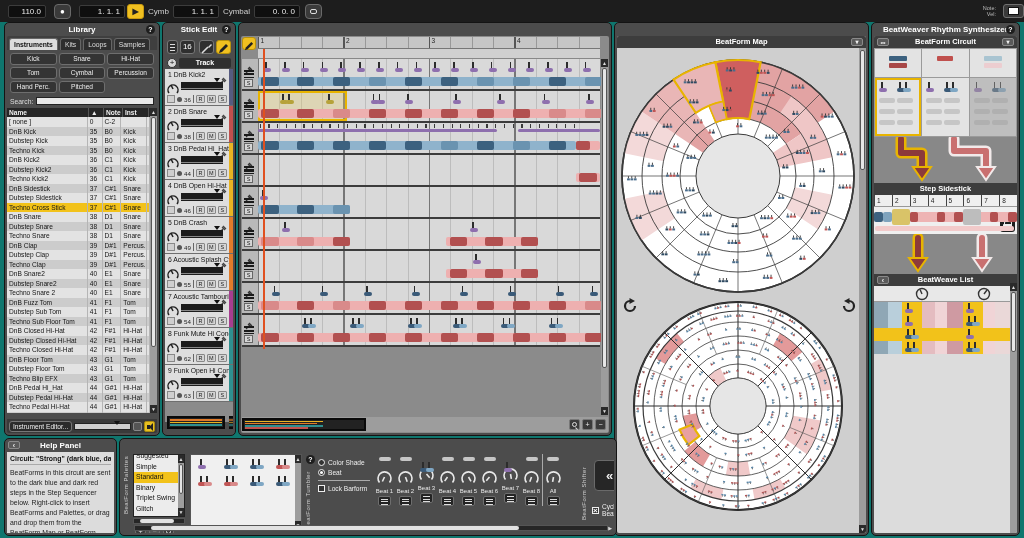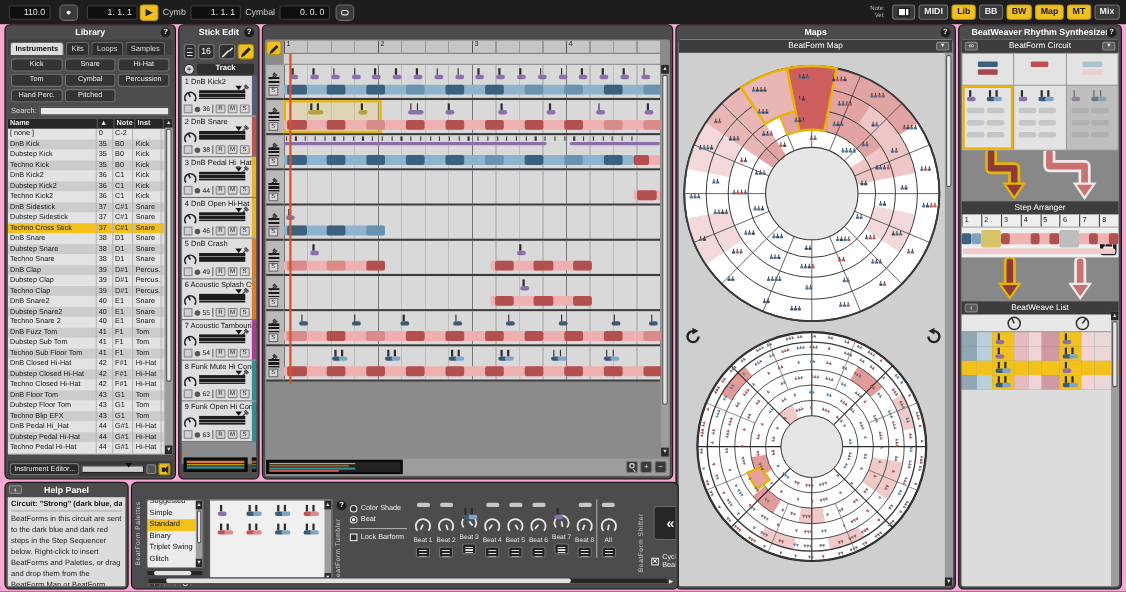--- a/index.html
+++ b/index.html
@@ -1,32 +1,32 @@
 <!DOCTYPE html>
 <html><head>
 <meta charset="utf-8">
 <style>
   html,body{margin:0;padding:0;background:#232323;}
   *{box-sizing:border-box;font-family:"Liberation Sans",sans-serif;}
-  #stage{position:relative;width:1024px;height:538px;background:#f9a8d4;overflow:hidden;}
+  #stage{position:relative;width:1024px;height:538px;background:#0f766e;overflow:hidden;}
   .abs{position:absolute;}
   
   #topbar{position:absolute;left:0;top:0;width:1024px;height:22px;background:#1d1d1d;display:flex;align-items:center;}
   .tfield{background:#0f0f0f;border:1px solid #3c3c3c;border-radius:2px;color:#e8e8e8;font-size:8px;height:13px;line-height:11px;text-align:right;padding:0 4px;}
   .tlabel{color:#cfcfcf;font-size:8px;margin:0 4px;}
   .tbtn{height:15px;min-width:17px;background:#3a3a3a;border:1px solid #6a6a6a;border-radius:3px;color:#e8e8e8;font-size:8px;line-height:13px;text-align:center;padding:0 3px;}
   .tbtn.yellow{background:#f0c020;color:#222;border-color:#c89a10;font-weight:bold;}
   .viewbtn{height:14px;background:#3a3a3a;border:1px solid #707070;border-radius:3px;color:#efefef;font-size:8px;font-weight:bold;line-height:12px;padding:0 4px;margin-left:3px;}
   .viewbtn.on{background:#f0c020;color:#1a1a1a;border-color:#caa00e;}
   
   .panel{position:absolute;background:#4c4c4c;border:1px solid #141414;border-radius:5px;}
   .phead{height:13px;color:#fff;font-size:8px;font-weight:bold;text-align:center;line-height:13px;position:relative;}
   .pbody{position:absolute;left:2px;right:2px;bottom:2px;top:13px;background:#d6d6d6;border-radius:2px;overflow:hidden;}
   .qmark{position:absolute;right:4px;top:2px;width:9px;height:9px;border-radius:50%;background:#1e1e1e;color:#fff;font-size:7px;line-height:9px;text-align:center;font-weight:bold;}
-  .subbar{background:#3d3d3d;color:#fff;font-size:7.5px;font-weight:normal;text-align:center;line-height:12px;height:12px;position:relative;}
+  .subbar{background:#3d3d3d;color:#fff;font-size:7.5px;font-weight:bold;text-align:center;line-height:12px;height:12px;position:relative;}
   .chev{position:absolute;right:3px;top:2px;width:12px;height:8px;background:#5a5a5a;border:1px solid #8a8a8a;border-radius:2px;color:#eee;font-size:6px;line-height:7px;text-align:center;}
   .backbtn{position:absolute;left:3px;top:2px;width:12px;height:8px;background:#5a5a5a;border:1px solid #8a8a8a;border-radius:2px;color:#eee;font-size:7px;line-height:7px;text-align:center;}
   
   .tabs{display:flex;gap:2px;padding:2px 2px 0 2px;background:#3f3f3f;height:14px;}
   .tab{background:#2e2e2e;color:#ddd;font-size:6.8px;line-height:11px;padding:0 4px;border:1px solid #666;border-bottom:none;border-radius:3px 3px 0 0;}
   .tab.on{background:#dcdcdc;color:#111;font-weight:bold;}
   .catgrid{display:grid;grid-template-columns:1fr 1fr 1fr;gap:2px;padding:3px;background:#4c4c4c;}
   .catbtn{background:#343434;border:1px solid #6e6e6e;border-radius:3px;color:#eee;font-size:6.6px;text-align:center;line-height:10px;height:12px;}
   .searchrow{display:flex;align-items:center;background:#4c4c4c;padding:1px 3px 3px 3px;}
   .searchlbl{color:#ddd;font-size:6.8px;margin-right:3px;}
@@ -131,29 +131,20 @@
     <div class="tfield" style="width:46px">1. 1. 1</div>
     <span class="tlabel">Cymbal</span>
     <div class="tfield" style="width:46px">0. 0. 0</div>
     <div class="tbtn" style="margin-left:5px;border-radius:4px"><span style="display:inline-block;width:7px;height:5px;border:1.4px solid #ddd;border-radius:2px"></span></div>
     <div style="flex:1"></div>
     <div style="text-align:right;line-height:1.1;margin-right:4px">
       <div style="color:#bbb;font-size:5.5px">Note:</div>
       <div style="color:#bbb;font-size:5.5px">Vel:</div>
     </div>
     <div class="viewbtn"><span style="display:inline-block;width:11px;height:8px;background:linear-gradient(90deg,#fff 0 30%,#111 30% 36%,#fff 36% 63%,#111 63% 69%,#fff 69% 100%);border:1px solid #111;vertical-align:middle"></span></div>
-    <div id="viewbtns" style="display:flex;margin-right:6px">
-        <div class="viewbtn">MIDI</div>
-        <div class="viewbtn on">Lib</div>
-        <div class="viewbtn">BB</div>
-        <div class="viewbtn on">BW</div>
-        <div class="viewbtn on">Map</div>
-        <div class="viewbtn on">MT</div>
-        <div class="viewbtn">Mix</div>
-      </div>
   </div>
 
   <div class="panel" style="left:4px;top:22px;width:156px;height:414px">
     <div class="phead"><span>Library</span><span class="qmark">?</span></div>
     <div class="pbody" style="background:#4c4c4c">
       <div class="tabs" id="lib-tabs">
           <div class="tab on">Instruments</div>
           <div class="tab">Kits</div>
           <div class="tab">Loops</div>
           <div class="tab">Samples</div>
@@ -1094,21 +1085,20 @@
           </div>
         <div style="flex:1"></div>
         <div class="zoombtn"><span style="display:inline-block;width:5px;height:5px;border:1.3px solid #ddd;border-radius:50%;position:relative"><i style="position:absolute;left:3px;top:4px;width:1.3px;height:3px;background:#ddd;transform:rotate(-45deg)"></i></span></div>
         <div class="zoombtn">+</div>
         <div class="zoombtn" style="margin-right:2px">−</div>
       </div>
     </div>
   </div>
 
   <div class="panel" style="left:614px;top:22px;width:255px;height:514px">
-    <div class="phead"><span>Maps</span><span class="qmark">?</span></div>
     <div class="pbody" style="background:#cfcfcf">
       <div class="subbar"><span>BeatForm Map</span><span class="chev">▾</span></div>
       <svg id="bf-map" width="243" height="246" viewBox="0 0 243 246" style="display:block">
           <rect x="0" y="0" width="243" height="246" fill="#cfcfcf"></rect>
           <circle cx="121" cy="128" r="116" fill="#ffffff" stroke="#2a2a2a" stroke-width="1.6"></circle>
           <path d="M7.228907473225263,105.36952264612911 A116,116 0 0 1 24.54952497290475,63.55385296972614 L57.80830946500656,85.77666229051022 A76,76 0 0 0 46.460318689354494,113.17313552677425 Z" fill="#f3d9d9" stroke="none" stroke-width="1"></path>
           <path d="M24.54952497290475,63.55385296972614 A116,116 0 0 1 56.55385296972615,31.54952497290475 L88.77692648486308,79.77476248645237 A58,58 0 0 0 72.77476248645237,95.77692648486307 Z" fill="#e9b6b6" stroke="none" stroke-width="1"></path>
           <path d="M98.36952264612913,14.228907473225263 A116,116 0 0 1 185.44614703027383,31.54952497290475 L163.22333770948978,64.80830946500656 A76,76 0 0 0 106.17313552677425,53.460318689354494 Z" fill="#f0cccc" stroke="none" stroke-width="1"></path>
           <path d="M143.63047735387087,14.228907473225263 A116,116 0 0 1 217.45047502709525,63.55385296972614 L169.22523751354763,95.77692648486307 A58,58 0 0 0 132.31523867693545,71.11445373661263 Z" fill="#e2a3a3" stroke="none" stroke-width="1"></path>
           <path d="M174.3347423698818,48.17891721895566 A96,96 0 0 1 215.15538691871012,109.27132908645169 L195.5396813106455,113.17313552677425 A76,76 0 0 0 163.22333770948978,64.80830946500656 Z" fill="#efc6c6" stroke="none" stroke-width="1"></path>
@@ -2715,21 +2705,21 @@
         </div>
       <svg id="circuit-arrows" width="143" height="46" viewBox="0 0 143 46" style="display:block">
           <rect x="0" y="0" width="143" height="46" fill="#888888"></rect>
           <polyline points="27,2 27,16 48,16 48,30" fill="none" stroke="#e8b400" stroke-width="11" stroke-linejoin="round" stroke-linecap="round"></polyline>
           <polyline points="27,2 27,16 48,16 48,30" fill="none" stroke="#8c3a3a" stroke-width="6" stroke-linejoin="round" stroke-linecap="round"></polyline>
           <polygon points="39,30 57,30 48,43" fill="#8c3a3a" stroke="#e8b400" stroke-width="2"></polygon>
           <polyline points="80,2 80,14 112,14 112,30" fill="none" stroke="#f2eaea" stroke-width="11" stroke-linejoin="round" stroke-linecap="round"></polyline>
           <polyline points="80,2 80,14 112,14 112,30" fill="none" stroke="#c97070" stroke-width="6" stroke-linejoin="round" stroke-linecap="round"></polyline>
           <polygon points="103,30 121,30 112,43" fill="#c97070" stroke="#f2eaea" stroke-width="2"></polygon>
         </svg>
-      <div class="subbar"><span>Step Arranger</span></div>
+      <div class="subbar"><span>Step Sidestick</span></div>
       <div class="steprule" id="step-rule" style="height: 12px;">
           <div>1</div>
           <div>2</div>
           <div>3</div>
           <div>4</div>
           <div>5</div>
           <div>6</div>
           <div>7</div>
           <div>8</div>
         </div>

